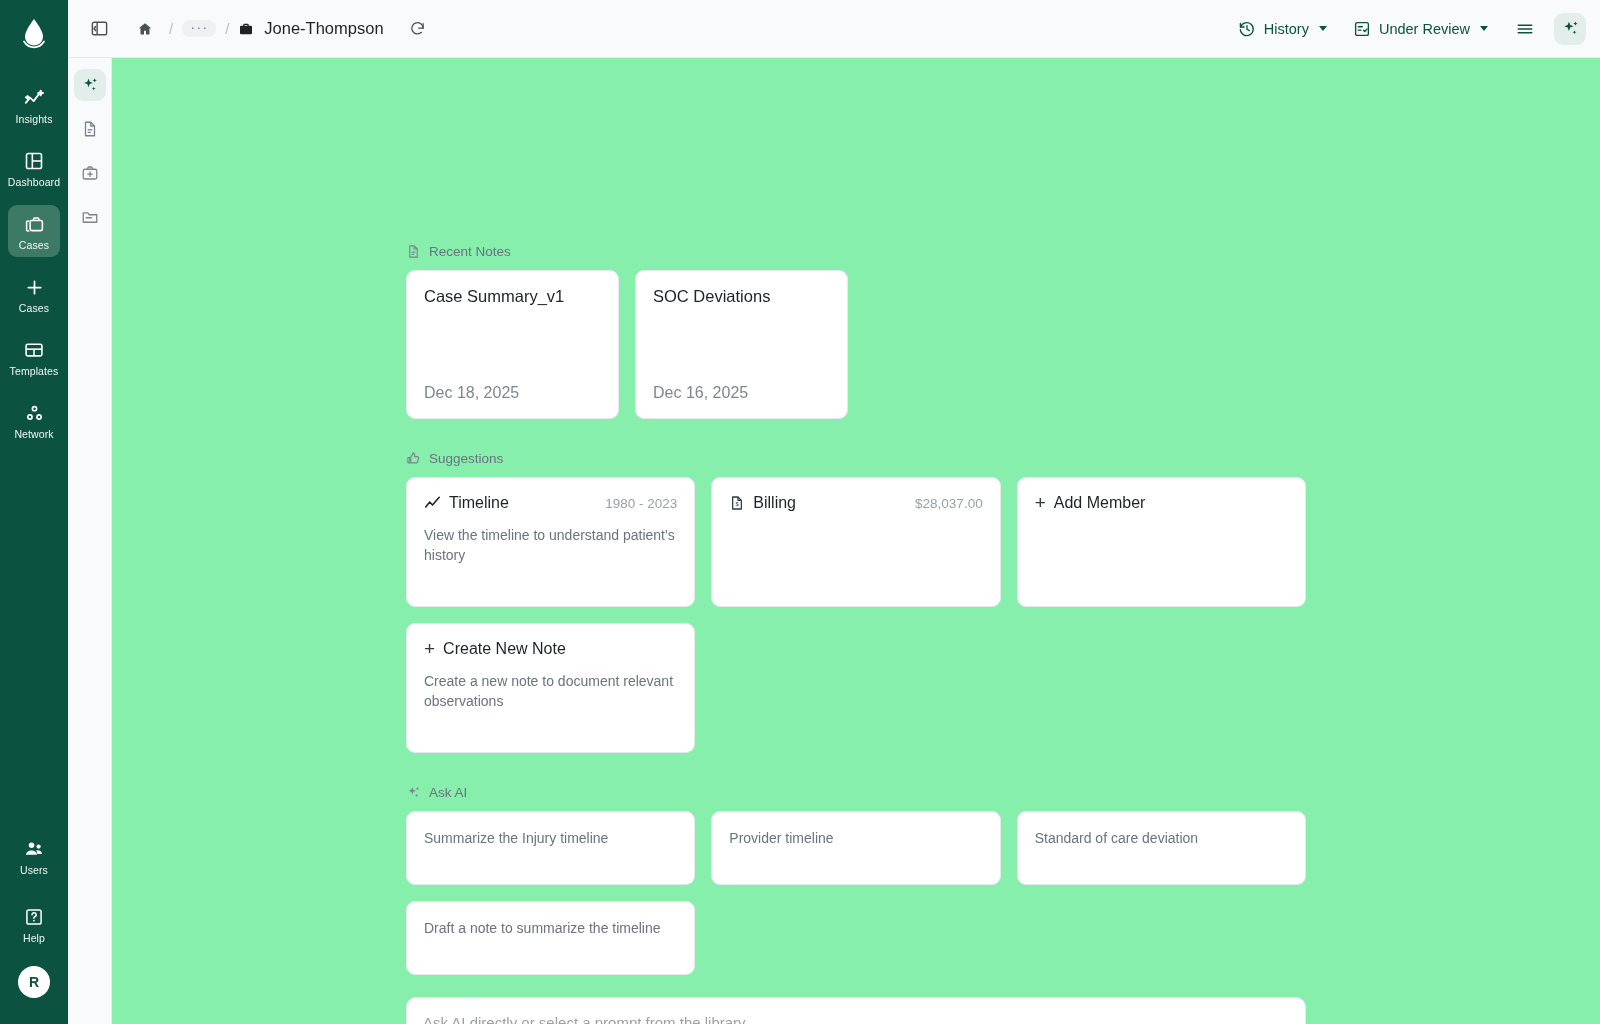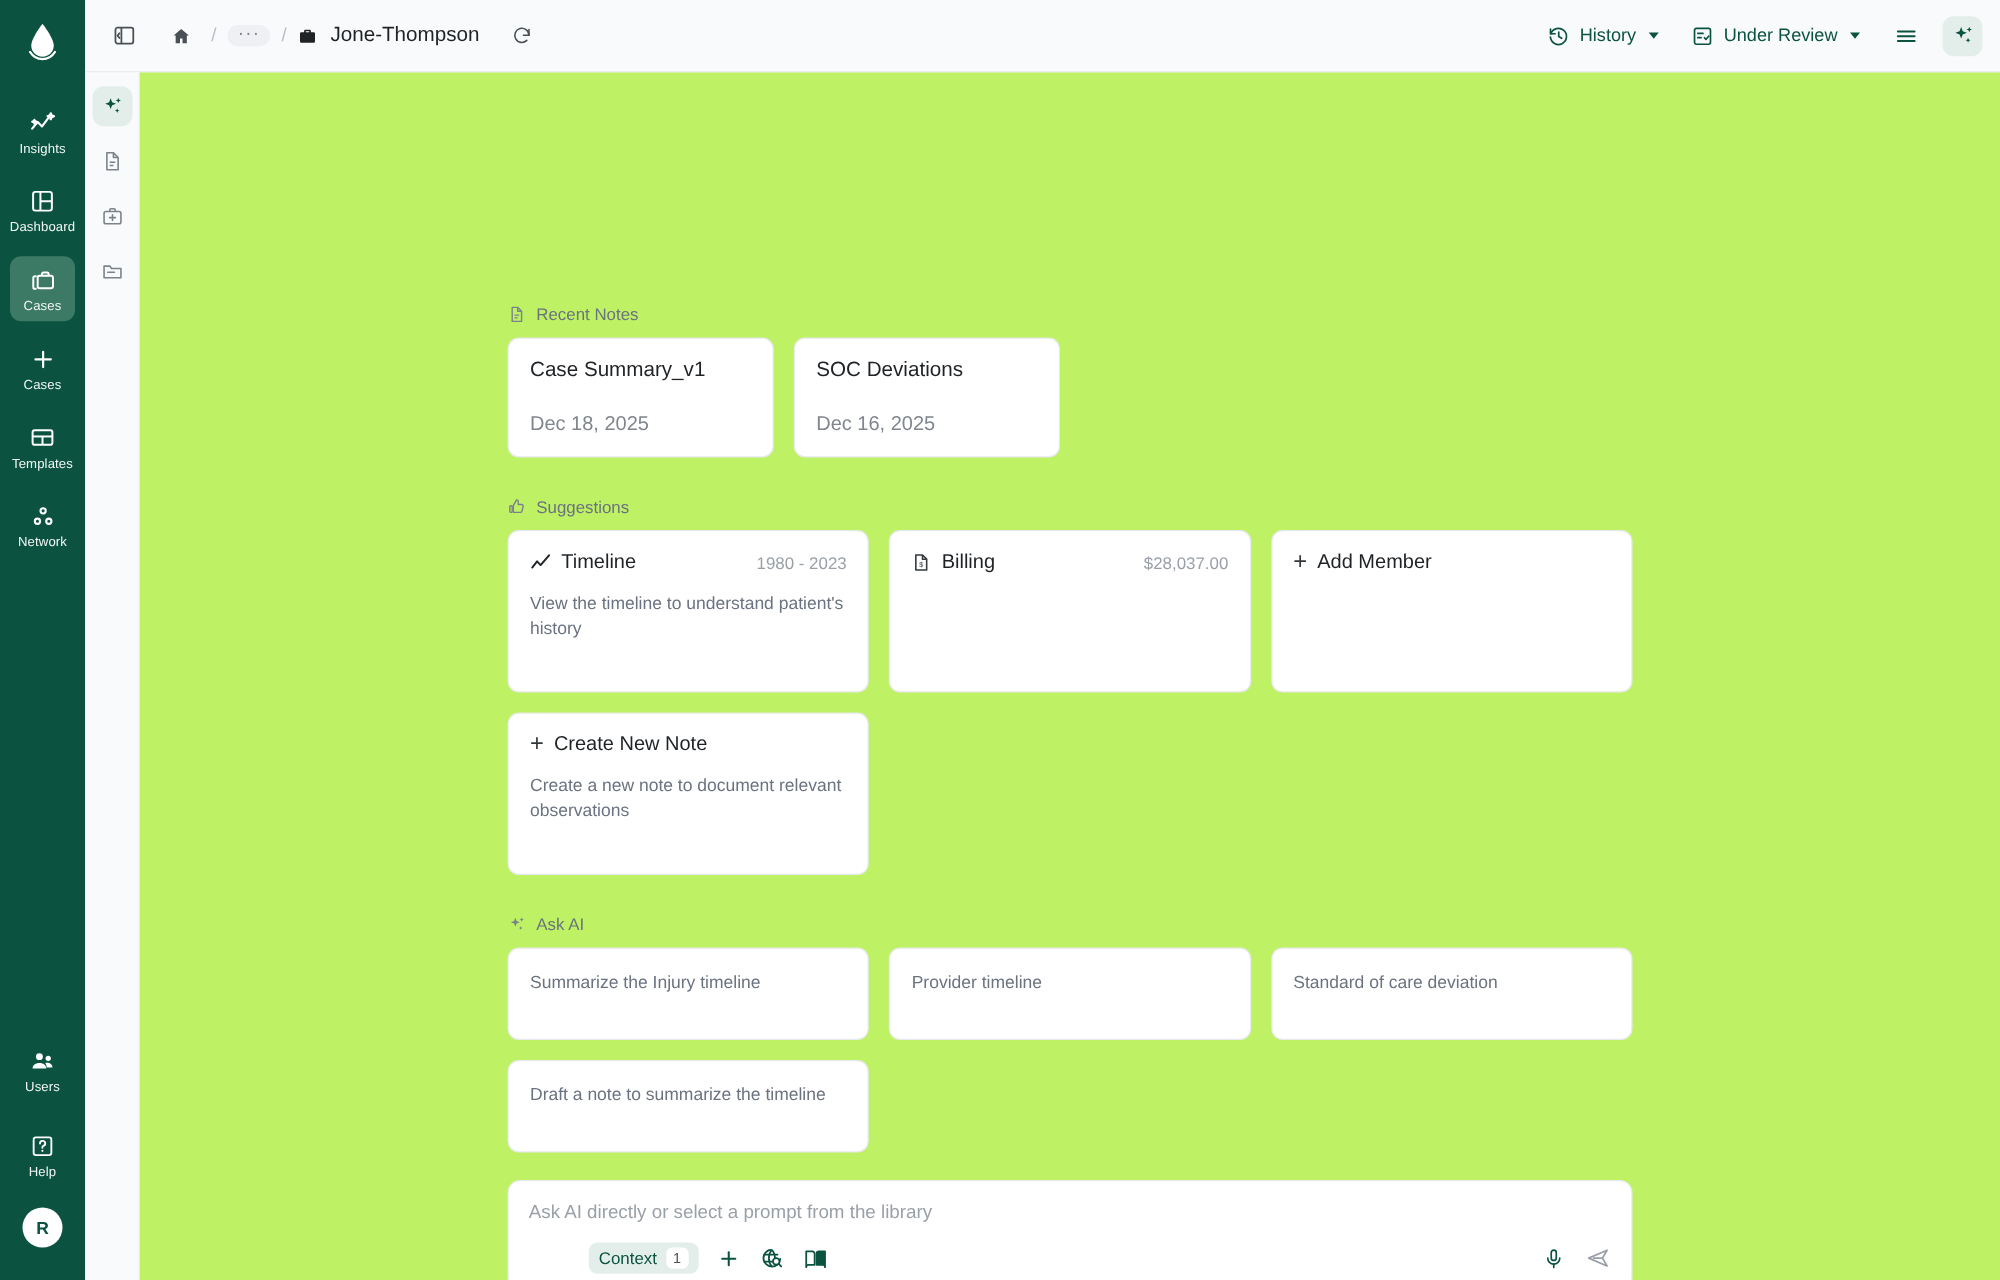--- a/index.html
+++ b/index.html
@@ -71,34 +71,34 @@
   
   .body-row { flex: 1; display: flex; min-height: 0; }
   .subrail {
     width: 44px; flex: 0 0 44px; background: #f9fafb; border-right: 1px solid #e7e9ee;
     display: flex; flex-direction: column; align-items: center; gap: 12px; padding-top: 11px;
   }
   .subrail-item { width: 32px; height: 32px; border-radius: 9px; display: flex;
                   align-items: center; justify-content: center; cursor: pointer; color: #7b828c; }
   .subrail-item.active { background: #e3eeea; color: #0b5340; }
 
-  .canvas { flex: 1; background: #bef264; overflow: hidden; position: relative; }
+  .canvas { flex: 1; background: #86efac; overflow: hidden; position: relative; }
   .content { width: 900px; margin: 0 auto; padding-top: 186px; }
 
   .sec-head { display: flex; align-items: center; gap: 8px; margin-bottom: 11px; color: #6b7280; }
   .sec-title { font-size: 13.5px; color: #6b7280; }
 
   .grid2 { display: grid; grid-template-columns: repeat(3, 1fr); gap: 16px; }
   .grid2.notes { grid-template-columns: repeat(4, 1fr); }
 
   .card {
     background: #ffffff; border: 1px solid #e7e9ee; border-radius: 9px;
     padding: 16px 17px; cursor: pointer;
   }
-  .note-card { height: 96px; display: flex; flex-direction: column; justify-content: space-between; }
+  .note-card { height: 149px; display: flex; flex-direction: column; justify-content: space-between; }
   .note-title { font-size: 16.5px; color: #1f2326; }
   .note-date { font-size: 16px; color: #80868e; }
 
   .sug-card { min-height: 130px; }
   .sug-head { display: flex; align-items: center; gap: 8px; margin-bottom: 13px; }
   .sug-name { font-size: 16px; color: #1f2326; font-weight: 500; }
   .sug-meta { font-size: 13.5px; color: #9aa0a8; margin-left: auto; }
   .sug-desc { font-size: 14px; line-height: 20px; color: #6b7280; }
   .plus-sign { font-size: 19px; color: #33383d; line-height: 16px; font-weight: 300; }
 

